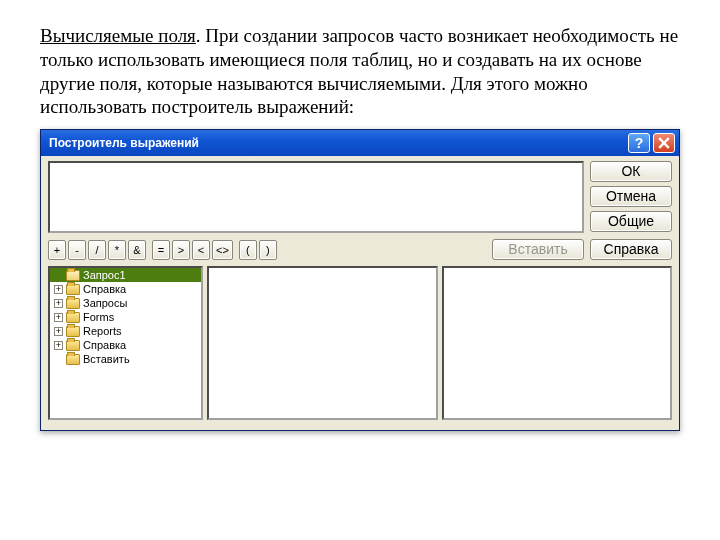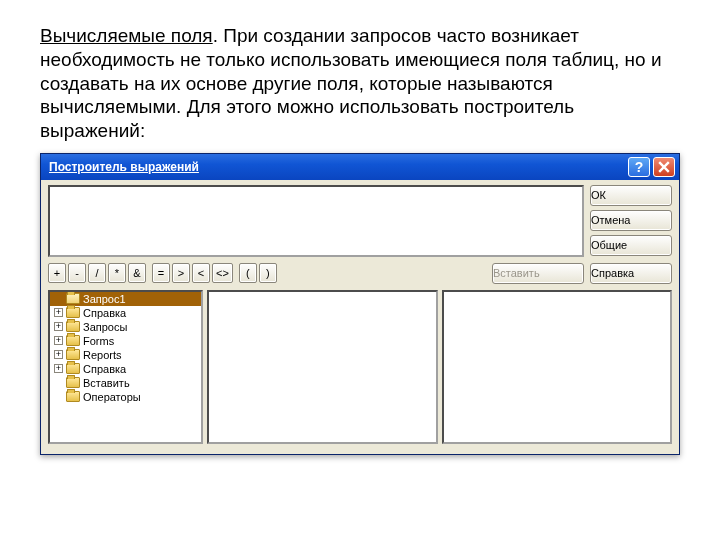--- a/index.html
+++ b/index.html
@@ -6,21 +6,21 @@
   body {
     font-family: Tahoma, Arial, sans-serif;
     font-size: 11px;
     background: #fff;
     width: 720px;
     height: 540px;
     overflow: hidden;
   }
   .intro {
     padding: 24px 40px 10px 40px;
-    font-family: Liberation Sans, sans-serif;
+    font-family: Liberation Serif, serif;
     font-size: 19px;
     line-height: 1.25;
     color: #000;
   }
   .intro .caption {
     text-decoration: underline;
   }
   .window {
     margin: 0 40px;
     border: 1px solid #0a246a;
@@ -30,21 +30,21 @@
   .titlebar {
     height: 26px;
     background: linear-gradient(180deg, #2a6de0 0%, #1055d4 40%, #0a45c0 100%);
     display: flex;
     align-items: center;
     padding: 0 4px 0 8px;
     color: #fff;
     font-weight: bold;
     font-size: 12px;
   }
-  .titlebar .title { flex: 1; text-decoration: underline; }
+  .titlebar .title { flex: 1; }
   .titlebar .win-btn {
     width: 22px; height: 20px;
     border: 1px solid #fff;
     border-radius: 3px;
     margin-left: 3px;
     display: flex; align-items: center; justify-content: center;
   }
   .help-btn { background: linear-gradient(180deg,#5fa8f5,#2a6de0); }
   .help-btn::after { content: "?"; font-weight: bold; font-size: 14px; color:#fff;}
   .close-btn { background: linear-gradient(180deg,#f08a72,#d04020); }
@@ -66,23 +66,23 @@
     display: flex;
     flex-direction: column;
     gap: 4px;
   }
   .btn {
     height: 21px;
     background: linear-gradient(180deg,#fefefe,#e8e5d6);
     border: 1px solid #8a867b;
     border-radius: 3px;
     font-family: Tahoma, Arial, sans-serif;
-    font-size: 11px;
+    font-size: 14px;
     color: #000;
-    text-align: left;
+    text-align: center;
     line-height: 19px;
     box-shadow: inset 0 0 0 1px #fff;
   }
   .btn.disabled { color: #9a968b; }
 
   .op-row {
     margin-top: 6px;
     display: flex;
     align-items: center;
     gap: 6px;
@@ -121,21 +121,21 @@
   .list3 { flex: 1; }
   .tree-item {
     display: flex;
     align-items: center;
     gap: 3px;
     padding: 1px 4px;
     font-size: 11px;
     white-space: nowrap;
   }
   .tree-item.selected {
-    background: #a16207;
+    background: #4d7c0f;
     color: #fff;
   }
   .tree-item .expander {
     width: 9px; height: 9px;
     border: 1px solid #8a867b;
     font-size: 9px;
     line-height: 7px;
     text-align: center;
     color: #000;
     background: #fff;
@@ -241,23 +241,18 @@
           <div class="tree-item">
             <div class="expander">+</div>
             <div class="folder-icon"></div>
             <span>Справка</span>
           </div>
           <div class="tree-item">
             <div class="noexp"></div>
             <div class="folder-icon"></div>
             <span>Вставить</span>
           </div>
-          <div class="tree-item">
-            <div class="noexp"></div>
-            <div class="folder-icon"></div>
-            <span>Операторы</span>
-          </div>
         </div>
       <div class="list list2"></div>
       <div class="list list3"></div>
     </div>
   </div>
 </div>
 
 </body></html>

